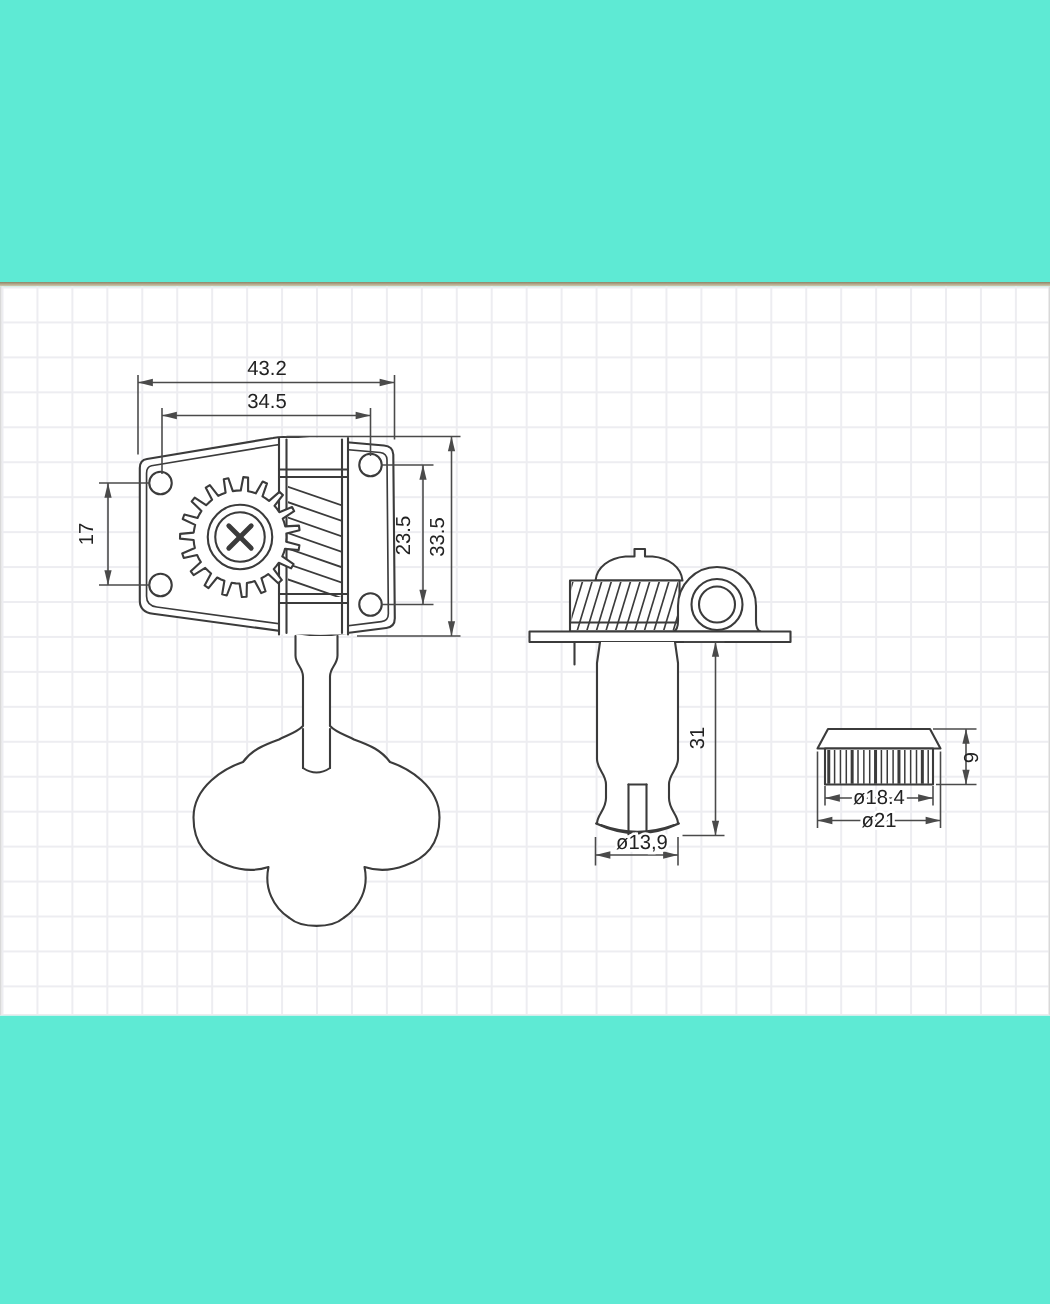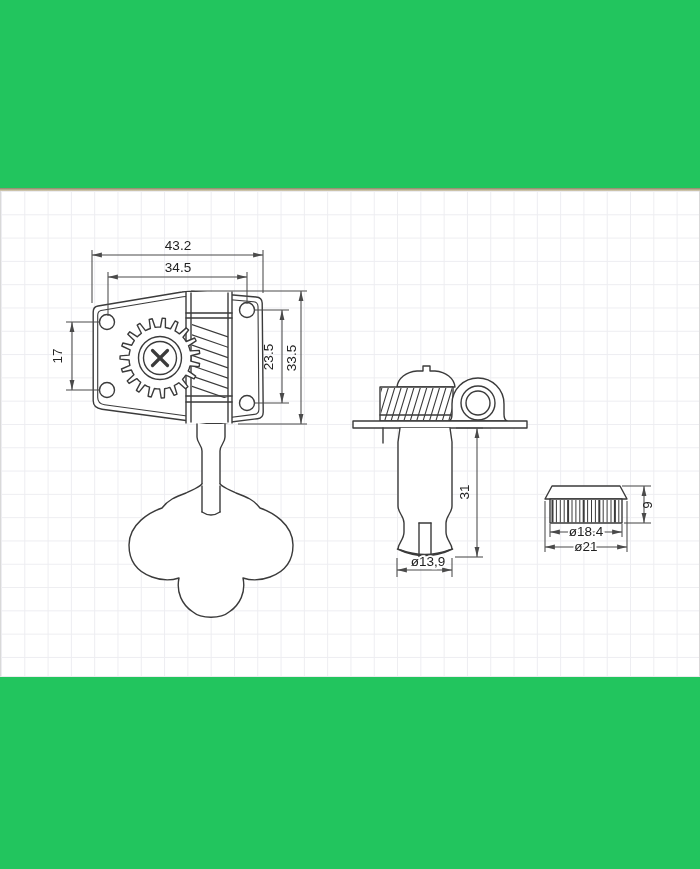--- a/index.html
+++ b/index.html
@@ -1,18 +1,18 @@
 <!DOCTYPE html>
 <html><head>
 <meta charset="utf-8">
 <style>
   html,body{margin:0;padding:0;}
   body{width:700px;height:869px;background:#ffffff;position:relative;overflow:hidden;
        font-family:"Liberation Sans", sans-serif;}
-  .page{position:absolute;inset:0;background:#22c55e;}
+  .page{position:absolute;inset:0;background:#5eead4;}
   .top-rule{position:absolute;left:0;top:188px;width:700px;height:3px;
             background:linear-gradient(to bottom,#8e8568,#d8cfb4);}
   .grid-area{position:absolute;left:0;top:191px;width:698px;height:485px;
              background-color:#ffffff;
              background-image:linear-gradient(to right,#ededf1 1px,transparent 1px),
                               linear-gradient(to bottom,#ededf1 1px,transparent 1px);
              background-size:23.3px 23.3px;
              border-left:1px solid #d9d9d9;border-right:1px solid #d9d9d9;
              border-bottom:1px solid #ececee;}
   svg.drawing{position:absolute;left:0;top:0;width:700px;height:869px;}

